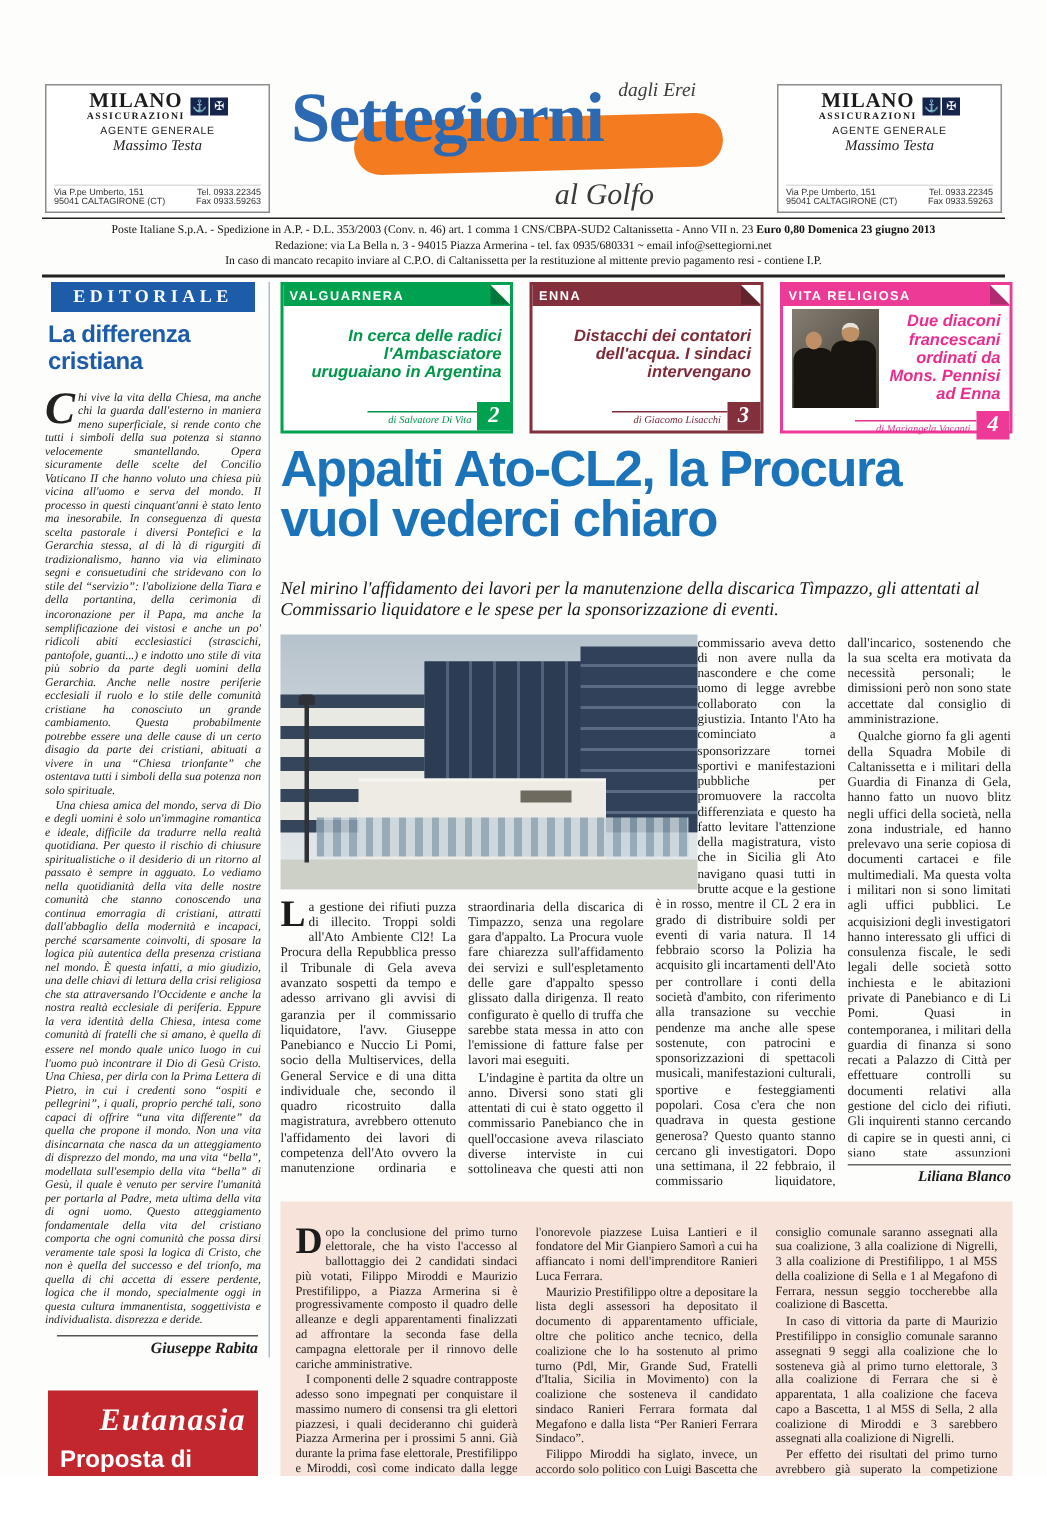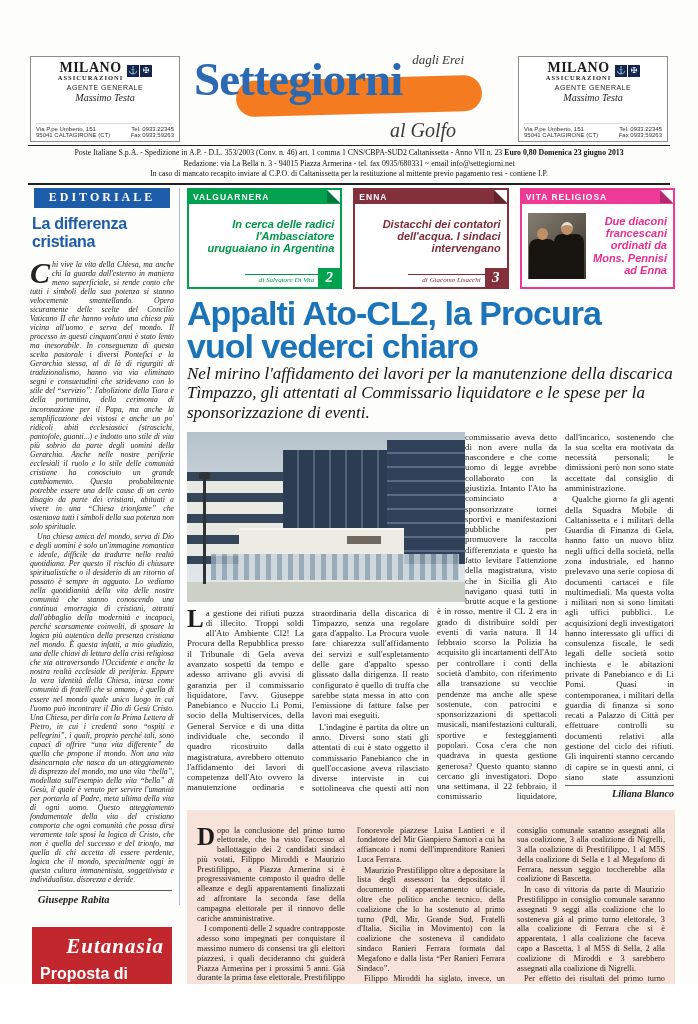--- a/index.html
+++ b/index.html
@@ -21,21 +21,21 @@
   .ad-agent { font-style:italic; font-size:10px; margin-top:1px; }
   .ad-bottom { display:flex; justify-content:space-between; font-family:"Liberation Sans", sans-serif;
                font-size:6px; color:#333; border-top:1px solid #ddd; padding-top:2px; }
 
   .masthead { flex:1; position:relative; }
   .mh-swoosh { position:absolute; left:48px; top:22px; width:246px; height:36px; background:#f47b20;
                border-radius:18px; transform:rotate(-1.5deg); }
   .mh-title { position:absolute; left:6px; top:0px; font-weight:bold; font-size:47px; line-height:1;
               color:#2b69b3; letter-spacing:-1px; }
   .mh-kicker { position:absolute; right:46px; top:-4px; font-style:italic; font-size:13px; color:#3a3a3a; }
-  .mh-suffix { position:absolute; right:54px; bottom:0px; font-style:italic; font-size:20px; color:#3a3a3a; }
+  .mh-suffix { position:absolute; right:74px; bottom:0px; font-style:italic; font-size:20px; color:#3a3a3a; }
   .mh-sub { position:absolute; left:6px; bottom:-1px; font-style:italic; font-size:10px; line-height:1.2; color:#222; }
 
   
   .infobar { position:absolute; top:145px; left:28px; width:642px; border-top:1px solid #222;
              border-bottom:2px solid #222; text-align:center; font-size:7.8px; line-height:1.35;
              padding:2px 0 3px; color:#111; }
   .infobar b { font-weight:bold; }
 
   
   .content { position:absolute; top:188px; left:30px; width:645px; display:flex; gap:7px; }
@@ -46,21 +46,21 @@
   .editorial-wrap { border-right:1px solid #a9bede; padding-right:5px; }
   .edit-label { background:#1d5ca9; color:#fff; text-align:center; font-weight:bold; font-size:12px;
                 letter-spacing:3px; padding:2px 0 3px; margin:0 4px 7px; }
   .edit-title { color:#1d5ca9; font-family:"Liberation Sans", sans-serif; font-weight:bold;
                 font-size:16px; margin:0 0 9px 2px; letter-spacing:-0.3px; }
   .edit-text { height:622px; overflow:hidden; font-style:italic; font-size:7.8px; line-height:1.16;
                text-align:justify; color:#222; }
   .edit-text p { margin:0; }
   .edit-text p + p { text-indent:7px; margin-top:1px; }
   .dc-ed { float:left; font-size:30px; line-height:24px; padding:1px 2px 0 0; font-style:italic; font-weight:bold; }
-  .edit-sig { border-top:1px solid #555; margin:8px 2px 0 8px; padding-top:3px; text-align:left;
+  .edit-sig { border-top:1px solid #555; margin:8px 2px 0 8px; padding-top:3px; text-align:right;
               font-weight:bold; font-style:italic; font-size:10.5px; }
 
   .eutanasia { margin:22px 8px 0 2px; background:#c1272d; color:#fff; padding:7px 8px 9px;
                box-shadow:0 2px 0 #8f1d22; }
   .eu-title { font-style:italic; font-weight:bold; font-size:21px; text-align:right; letter-spacing:1px; }
   .eu-text { font-family:"Liberation Sans", sans-serif; font-weight:bold; font-size:16px;
              line-height:1.18; margin-top:6px; }
   .eu-page { text-align:right; font-style:italic; font-size:10px; margin-top:3px; }
 
   
@@ -92,21 +92,21 @@
   .f-head { position:absolute; border-radius:50%; background:#bf8f66; }
   .f1 .f-head { left:9px; top:15px; width:11px; height:12px; }
   .f2 .f-head { left:33px; top:9px; width:12px; height:13px; border-top:3px solid #e6e2d8; box-sizing:border-box; }
   .f-body { position:absolute; background:#18140f; border-radius:8px 8px 0 0; }
   .f1 .f-body { left:1px; top:26px; width:27px; height:40px; }
   .f2 .f-body { left:26px; top:21px; width:30px; height:45px; }
 
   
   .headline { margin:8px 0 0; color:#1b74ba; font-family:"Liberation Sans", sans-serif; font-weight:bold;
               font-size:34px; line-height:0.97; letter-spacing:-1px; }
-  .subhead { margin:1px 0 0; font-style:italic; font-size:17px; line-height:1.15; color:#161616; }
+  .subhead { margin:23px 0 0; font-style:italic; font-size:12px; line-height:1.15; color:#161616; }
 
   .article { margin-top:9px; display:flex; gap:8px; font-size:8.8px; line-height:1.17; text-align:justify; }
   .article p { margin:0; }
   .article p + p { text-indent:7px; margin-top:1px; }
   .left-pair { width:242px; flex:none; }
   .photo { position:relative; width:278px; height:170px; margin-bottom:6px; overflow:hidden;
            background:linear-gradient(180deg,#b6c2cb 0%,#d5dce1 55%,#e6eaec 100%); z-index:1; }
   .ph-bldg-left { position:absolute; left:-8px; top:40px; width:118px; height:92px;
       background:repeating-linear-gradient(180deg,#35455a 0 9px,#e9e9e4 9px 21px); }
   .ph-glass-mid { position:absolute; left:96px; top:18px; width:118px; height:112px;
@@ -271,20 +271,24 @@
                   <span class="f-body"></span>
                   <span class="f-head"></span>
                 </span>
               <span class="friar f2">
                   <span class="f-body"></span>
                   <span class="f-head"></span>
                 </span>
             </span>
             <p class="t-title">Due diaconi francescani ordinati da Mons. Pennisi ad Enna</p>
           </div>
+          <div class="t-foot">
+            <span class="t-author">di Mariangela Vacanti</span>
+            <span class="t-page">4</span>
+          </div>
         </div>
       </div>
 
       <h1 class="headline">
         <span>Appalti Ato-CL2, la Procura</span><br>
         <span>vuol vederci chiaro</span>
       </h1>
       <p class="subhead">Nel mirino l'affidamento dei lavori per la manutenzione della discarica Tìmpazzo, gli attentati al Commissario liquidatore e le spese per la sponsorizzazione di eventi.</p>
 
       <div class="article">

